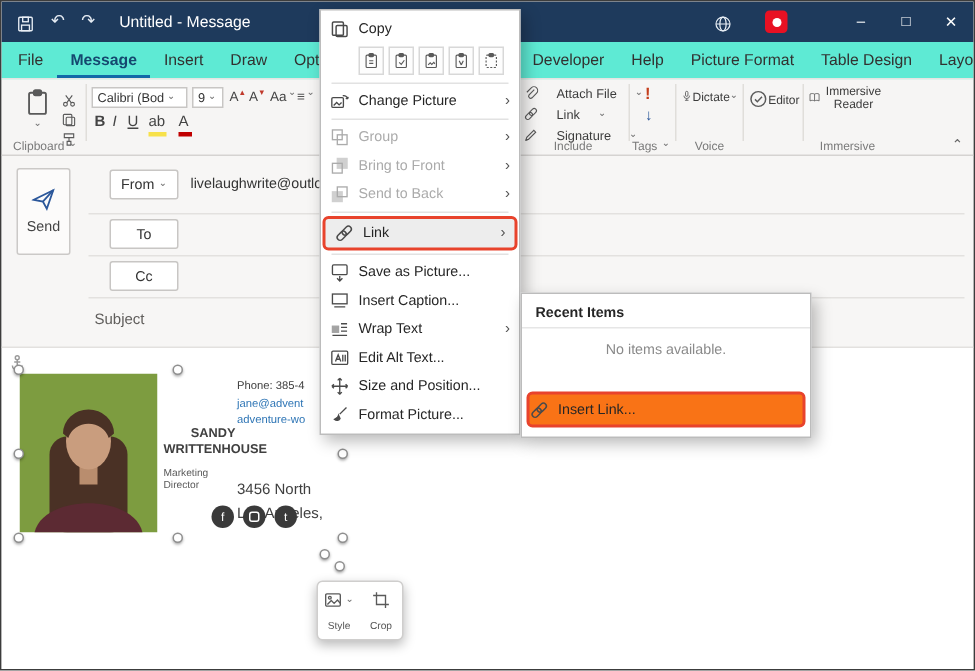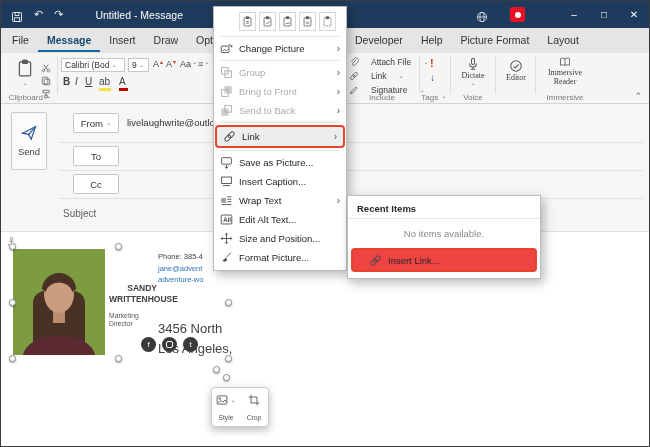--- a/index.html
+++ b/index.html
@@ -11,28 +11,28 @@
   }
   .ic{display:inline-block; color:inherit;}
   .ic svg{width:100%;height:100%;display:block;}
   .chev{font-size:6.5px;color:#777;line-height:1;}
 
   
   .titlebar{position:absolute;left:0;top:0;right:0;height:27px;background:#1e3a5c;display:flex;align-items:center;color:#dfe7f0;z-index:5;}
   .qat{display:flex;gap:11px;padding-left:10px;align-items:center;}
   .tb-glyph{font-size:11px;color:#e8eef5;line-height:1;}
   .tb-ic{width:12px;height:12px;color:#e8eef5;}
-  .tb-title{margin-left:32px;font-size:10.5px;color:#fff;white-space:nowrap;}
+  .tb-title{margin-left:16px;font-size:10.5px;color:#fff;white-space:nowrap;}
   .tb-right{margin-left:auto;display:flex;align-items:center;}
   .red-badge{width:15px;height:15px;background:#e81123;border-radius:3px;display:flex;align-items:center;justify-content:center;margin:0 34px 0 22px;}
   .red-dot{width:6px;height:6px;border-radius:50%;background:#fff;}
   .win-btn{width:30px;height:27px;display:flex;align-items:center;justify-content:center;font-size:10px;color:#fff;}
 
   
-  .tabbar{position:absolute;top:27px;left:0;right:0;height:25px;background:#e5e5e5;font-size:10.5px;color:#323130;border-bottom:1px solid #e6e4e2;z-index:4;}
+  .tabbar{position:absolute;top:27px;left:0;right:0;height:25px;background:#5eead4;font-size:10.5px;color:#323130;border-bottom:1px solid #e6e4e2;z-index:4;}
   .tabs-left{position:absolute;left:2px;top:0;height:100%;display:flex;}
   .tabs-right{position:absolute;left:345px;top:0;height:100%;display:flex;}
   .tab{padding:0 9px;display:flex;align-items:center;white-space:nowrap;}
   .tab.selected{color:#15486f;font-weight:bold;box-shadow:inset 0 -2px 0 #1168a7;}
 
   
   .ribbon{position:absolute;top:52px;left:0;right:0;height:51px;background:#f6f5f4;border-bottom:1px solid #d5d3d1;z-index:4;color:#3b3b3b;}
   .vdiv{position:absolute;top:3px;height:38px;width:1px;background:#e0deda;}
   .grp-label{position:absolute;bottom:1px;font-size:8px;color:#7a7a7a;text-align:center;display:flex;justify-content:center;gap:3px;}
   .paste-btn{position:absolute;left:12px;top:5px;width:24px;display:flex;flex-direction:column;align-items:center;gap:2px;}
@@ -42,40 +42,40 @@
   .ic14{width:14px;height:14px;color:#5a5a5a;}
   .mini-ic{position:absolute;left:40px;width:10px;height:10px;color:#5a5a5a;}
   .font-box,.size-box{position:absolute;top:5px;height:14px;border:1px solid #c8c6c4;background:#fff;font-size:8.5px;color:#333;display:flex;align-items:center;gap:2px;padding:0 3px;white-space:nowrap;overflow:hidden;}
   .font-box{left:60px;width:64px;}
   .size-box{left:127px;width:21px;}
   .sbtn{position:absolute;top:6px;font-size:9px;color:#444;display:flex;align-items:flex-start;gap:1px;}
   .mini-arrow{font-size:6px;color:#c0392b;line-height:1;}
   .fmt{position:absolute;top:23px;font-size:10px;color:#444;}
   .bar{position:absolute;left:0;right:0;bottom:-2px;height:3px;}
   .inc-row{position:absolute;left:348px;display:flex;align-items:center;gap:12px;font-size:8.5px;white-space:nowrap;}
-  .big-btn{position:absolute;display:flex;flex-direction:column;align-items:center;gap:0;font-size:8px;color:#3b3b3b;text-align:center;font-family:Liberation Serif, serif;}
+  .big-btn{position:absolute;display:flex;align-items:center;gap:0;font-size:8px;color:#3b3b3b;text-align:center;}
   .tag-glyph{position:absolute;left:429px;font-weight:bold;}
 
   
   .compose{position:absolute;top:103px;left:0;right:0;height:128px;background:#f7f6f5;border-bottom:1px solid #e3e1df;z-index:1;}
   .hline{position:absolute;left:58px;right:6px;height:1px;background:#e3e1df;}
   .send-btn{position:absolute;left:10px;top:8px;width:36px;height:58px;background:#fcfbfa;border:1px solid #cbc9c7;border-radius:2px;display:flex;flex-direction:column;align-items:center;justify-content:center;gap:5px;font-size:9.5px;color:#444;}
   .ic16{width:16px;height:16px;color:#2b579a;}
   .addr-btn{position:absolute;left:72px;width:46px;height:20px;background:#fff;border:1px solid #c8c6c4;border-radius:2px;font-size:9.5px;color:#333;display:flex;align-items:center;justify-content:center;gap:3px;}
   .from-value{position:absolute;left:126px;top:13px;font-size:9.5px;color:#333;white-space:nowrap;}
   .subject-label{position:absolute;left:62px;top:104px;font-size:10px;color:#605e5c;}
 
   
   .bodyarea{position:absolute;top:231px;left:0;right:0;bottom:0;background:#fff;}
   .anchor-ic{position:absolute;left:4px;top:235px;width:13px;height:13px;color:#9a9a9a;}
   .photo{position:absolute;left:12px;top:248px;width:92px;height:106px;}
   .sig-name{position:absolute;left:108px;top:282px;width:48px;font-size:8.5px;font-weight:bold;color:#404040;line-height:1.3;text-align:right;}
   .sig-job{position:absolute;left:108px;top:311px;width:48px;font-size:6.8px;color:#595959;line-height:1.2;}
   .sig-contact{position:absolute;left:157px;top:250px;font-size:7.5px;line-height:1.55;color:#404040;white-space:nowrap;}
-  .sig-addr{position:absolute;left:157px;top:318px;font-size:13px;line-height:1.55;color:#404040;white-space:nowrap;}
+  .sig-addr{position:absolute;left:157px;top:318px;font-size:10px;line-height:1.55;color:#404040;white-space:nowrap;}
   .lnk{color:#2e75b5;}
   .sig-social{position:absolute;left:140px;top:336px;display:flex;gap:6px;}
   .soc{width:15px;height:15px;border-radius:50%;background:#3a3a3a;color:#fff;font-size:8px;display:flex;align-items:center;justify-content:center;}
   .soc .sq{width:7px;height:7px;border:1px solid #fff;border-radius:2px;}
   .handle{position:absolute;width:7px;height:7px;border-radius:50%;background:#fff;border:1px solid #8f8f8f;box-shadow:0 1px 2px rgba(0,0,0,.35);z-index:10;}
 
   
   .mtb{position:absolute;left:210px;top:386px;width:58px;height:40px;background:#fff;border:1px solid #cfcecd;border-radius:4px;box-shadow:0 3px 8px rgba(0,0,0,.28);z-index:20;display:grid;grid-template-columns:1fr 1fr;grid-template-rows:20px 14px;align-items:center;justify-items:center;padding-top:2px;}
   .mtb-btn{display:flex;align-items:center;gap:2px;}
   .mtb-label{font-size:6.8px;color:#555;}
@@ -88,22 +88,22 @@
   .cm-item.disabled, .cm-item.disabled .cm-ic{color:#ababab;}
   .cm-sep{height:1px;background:#e2e2e2;margin:2px 7px;}
   .cm-paste-row{display:flex;gap:3px;padding:2px 6px 3px 25px;height:24px;}
   .paste-opt{width:17px;height:19px;border:1px solid #d8d8d8;background:#fdfdfd;display:flex;align-items:center;justify-content:center;color:#5a5a5a;}
   .cm-item.annotated{border:2px solid #e8432c;border-radius:4px;background:#ededed;height:23px;margin:0 1px;}
 
   
   .submenu{position:absolute;left:346px;top:194px;width:194px;background:#fff;border:1px solid #bcbcbc;box-shadow:3px 4px 10px rgba(0,0,0,.28);z-index:55;padding:4px 0 6px;font-size:9.5px;color:#262626;}
   .sm-header{font-weight:bold;padding:3px 9px 4px;}
   .sm-sep{height:1px;background:#e6e6e6;margin:0 0 2px;}
-  .sm-empty{text-align:center;color:#8a8a8a;padding:7px 0 9px;}
-  .sm-item{display:flex;align-items:center;height:24px;margin:0 3px;padding:0 16px;border:2px solid #e8432c;border-radius:4px;background:#ef4444;}
+  .sm-empty{text-align:center;color:#8a8a8a;padding:7px 0 22px;}
+  .sm-item{display:flex;align-items:center;height:24px;margin:0 3px;padding:0 0;border:2px solid #e8432c;border-radius:4px;background:#f97316;}
 </style>
 </head>
 <body>
 
 <div class="screen">
 
   <div class="titlebar">
     <div class="qat">
       <span class="tb-ic">
         <svg viewBox="0 0 16 16" fill="none" stroke="currentColor" stroke-width="1.2">
@@ -138,20 +138,21 @@
       <div class="tab">File</div>
       <div class="tab selected">Message</div>
       <div class="tab">Insert</div>
       <div class="tab">Draw</div>
       <div class="tab">Options</div>
     </div>
     <div class="tabs-right">
       <div class="tab">Developer</div>
       <div class="tab">Help</div>
       <div class="tab">Picture Format</div>
+      <div class="tab">Table Design</div>
       <div class="tab">Layout</div>
     </div>
   </div>
 
   <div class="ribbon">
 
     <div class="paste-btn">
       <span class="ic ic20">
         <svg viewBox="0 0 16 16" fill="none" stroke="currentColor" stroke-width="1.1">
             <rect x="3" y="2.5" width="10" height="12.5" rx="1"></rect>
@@ -399,20 +400,29 @@
           </svg>
       </span>
     </div>
     <span class="mtb-label">Style</span>
     <span class="mtb-label">Crop</span>
   </div>
 
   <div class="ctx">
 
 
+    <div class="cm-item">
+      <span class="cm-ic">
+        <svg viewBox="0 0 16 16" fill="none" stroke="currentColor" stroke-width="1.2">
+            <rect x="2" y="2" width="9" height="11" rx="1"></rect>
+            <rect x="5" y="5" width="9" height="9" rx="1"></rect>
+          </svg>
+      </span>
+      <span>Copy</span>
+    </div>
 
 
     <div class="cm-paste-row">
       <span class="paste-opt">
         <svg viewBox="0 0 16 16" width="11" height="11" fill="none" stroke="currentColor" stroke-width="1.1">
             <rect x="3" y="2.5" width="10" height="12" rx="1"></rect>
             <rect x="5.8" y="1" width="4.4" height="3" rx="1" fill="currentColor"></rect>
             <path d="M6 8 h4 M6 10.5 h4"></path>
           </svg>
       </span>

